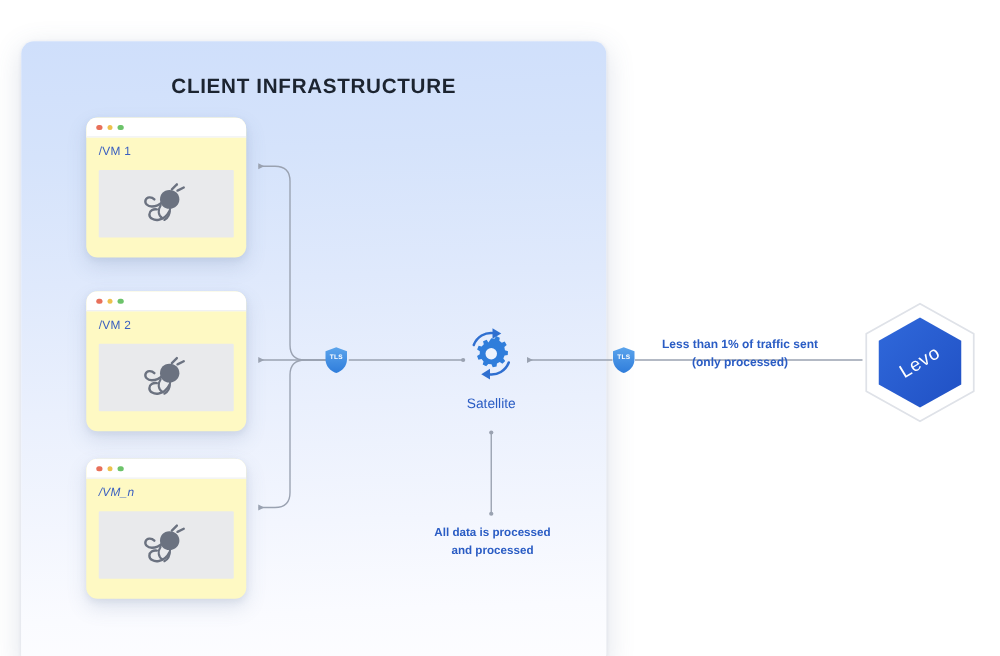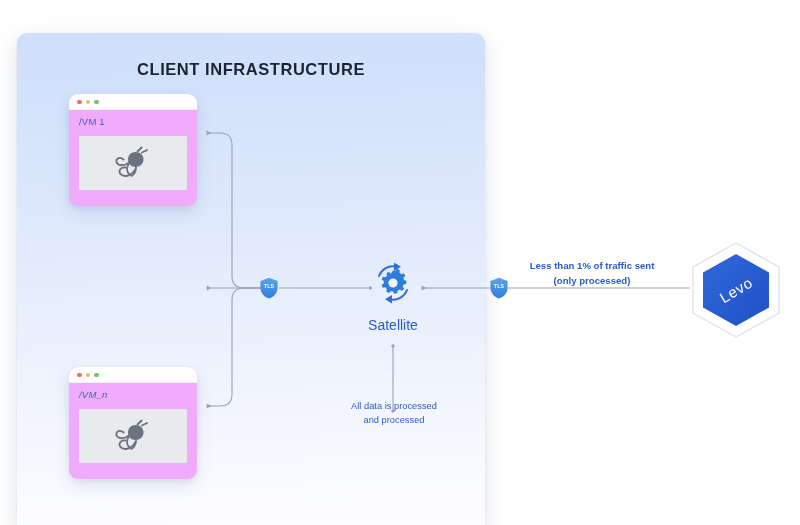--- a/index.html
+++ b/index.html
@@ -55,21 +55,21 @@
     letter-spacing: 0.55px;
     color: #1c2430;
     font-family: "Liberation Sans", sans-serif;
   }
 
   
   .vm-card {
     position: absolute;
     width: 128px;
     height: 112px;
-    background: #f0abfc;
+    background: #fef9c3;
     border-radius: 9px;
     box-shadow: 0 7px 16px rgba(90, 110, 150, 0.16),
                 0 2px 5px rgba(90, 110, 150, 0.10);
     overflow: hidden;
   }
   .vm-card.card1 { left: 69px; top: 71px; }
   .vm-card.card2 { left: 69px; top: 210px; }
   .vm-card.card3 { left: 69px; top: 344px; font-style: italic; }
 
   .vm-titlebar {
@@ -155,51 +155,51 @@
     font-family: "Liberation Sans", sans-serif;
   }
   .flow-label.sampling {
     left: 283px;
     top: 246px;
     width: 76px;
     font-weight: normal;
   }
   .flow-label.traffic {
     left: 512px;
-    top: 235px;
+    top: 245px;
     width: 160px;
     font-weight: bold;
     font-size: 9.6px;
     line-height: 15px;
   }
   .flow-label.discard {
     left: 324px;
-    top: 376px;
+    top: 396px;
     width: 140px;
-    font-weight: normal;
+    font-weight: bold;
     font-size: 9.3px;
     line-height: 14px;
   }
 
   
   .satellite-group {
     position: absolute;
     left: 369px;
     top: 238px;
     width: 48px;
     height: 44px;
   }
   .satellite-caption {
     position: absolute;
     left: 355px;
     top: 294px;
     width: 76px;
     text-align: center;
     color: #2a5cc4;
-    font-size: 14px;
+    font-size: 11px;
     font-family: "Liberation Sans", sans-serif;
   }
 
   
   .levo-logo {
     position: absolute;
     left: 686px;
     top: 218px;
     width: 100px;
     height: 98px;
@@ -242,20 +242,43 @@
         </g>
         <path d="M23.5 7 C28.5 7 31.5 10.5 31.5 14.5 C31.5 18.5 28 22 23.5 22 C19 22 16 18.5 16 14.5 C16 10.5 18.8 7 23.5 7 Z" fill="#6b7280"></path>
         <g fill="none" stroke="#6b7280" stroke-width="1.7" stroke-linecap="round">
           <path d="M16.5 19.5 C14 23 14.5 27.5 18 29.5"></path>
           <path d="M24 22 C24 26 22.5 29.5 19.5 31"></path>
         </g>
       </svg>
     </div>
   </div>
 
+  <div class="vm-card card2">
+    <div class="vm-titlebar">
+      <span class="dot d1"></span>
+      <span class="dot d2"></span>
+      <span class="dot d3"></span>
+    </div>
+    <div class="vm-label">/VM 2</div>
+    <div class="vm-screen">
+      <svg class="bee-icon" width="42" height="36" viewBox="0 0 42 36">
+        <g fill="none" stroke="#6b7280" stroke-width="1.9" stroke-linecap="round" stroke-linejoin="round">
+          <path d="M25.5 6.5 L29.5 2.5"></path>
+          <path d="M30 7.5 L35 5"></path>
+          <path d="M11.5 14.5 C9 12 5.5 12.5 4.5 15 C3.5 17.6 6 20.2 9.5 20.2 C13 20.2 16 18.6 18.2 16.6"></path>
+          <path d="M13.5 22.5 C10.5 22 7.5 23.5 7.5 26.5 C7.5 29.5 11 31.5 15 30.8 C19 30 22 27 23.5 24"></path>
+        </g>
+        <path d="M23.5 7 C28.5 7 31.5 10.5 31.5 14.5 C31.5 18.5 28 22 23.5 22 C19 22 16 18.5 16 14.5 C16 10.5 18.8 7 23.5 7 Z" fill="#6b7280"></path>
+        <g fill="none" stroke="#6b7280" stroke-width="1.7" stroke-linecap="round">
+          <path d="M16.5 19.5 C14 23 14.5 27.5 18 29.5"></path>
+          <path d="M24 22 C24 26 22.5 29.5 19.5 31"></path>
+        </g>
+      </svg>
+    </div>
+  </div>
 
   <div class="vm-card card3">
     <div class="vm-titlebar">
       <span class="dot d1"></span>
       <span class="dot d2"></span>
       <span class="dot d3"></span>
     </div>
     <div class="vm-label">/VM_n</div>
     <div class="vm-screen">
       <svg class="bee-icon" width="42" height="36" viewBox="0 0 42 36">

